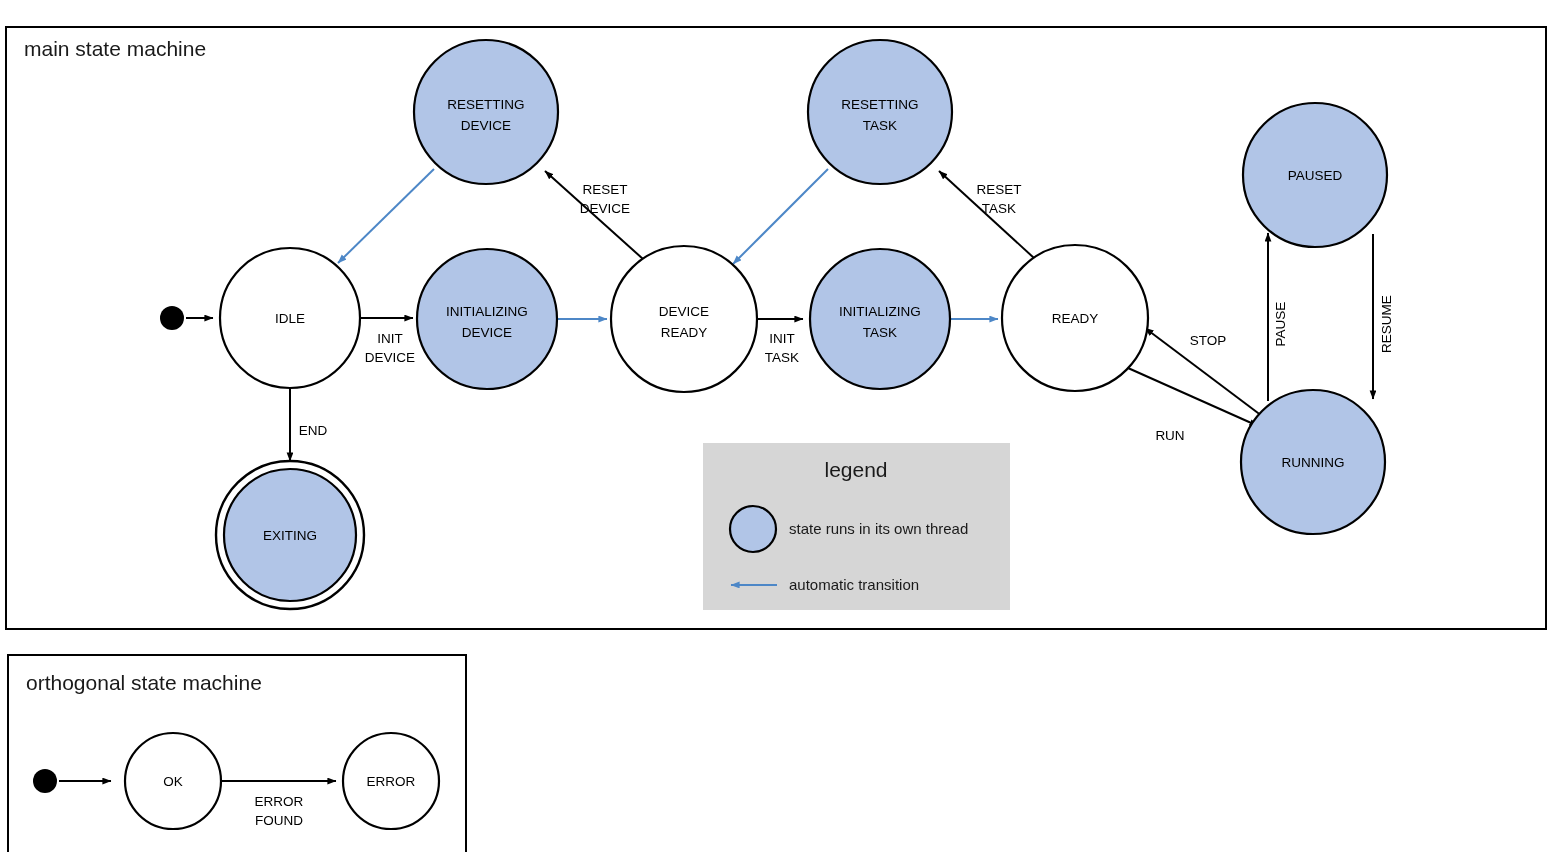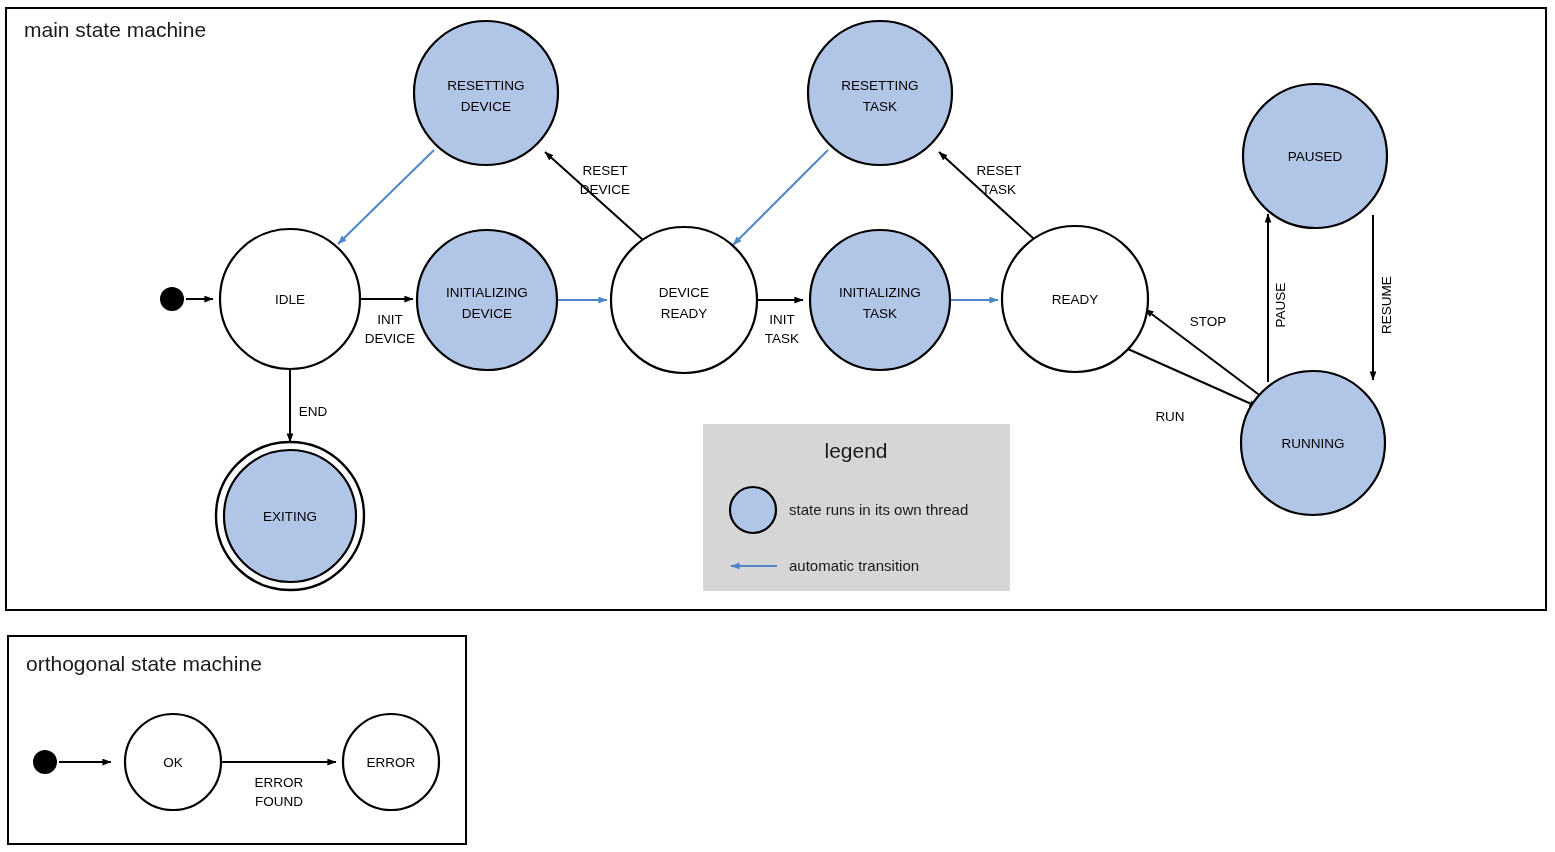--- a/index.html
+++ b/index.html
@@ -10,20 +10,21 @@
   body {
     width: 1555px;
     height: 852px;
     font-family: "Liberation Sans", sans-serif;
     overflow: hidden;
   }
   #canvas {
     position: relative;
     width: 1555px;
     height: 708px;
+    margin-top: 19px;
   }
   svg#diagram {
     position: absolute;
     left: 0;
     top: 0;
     width: 1555px;
     height: 852px;
   }
   .frame-rect {
     fill: #ffffff;

